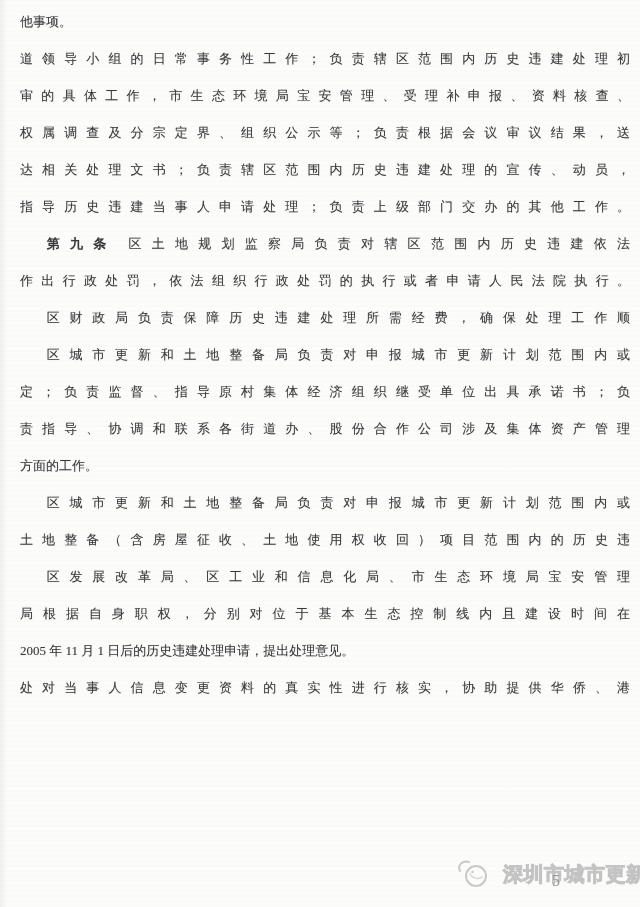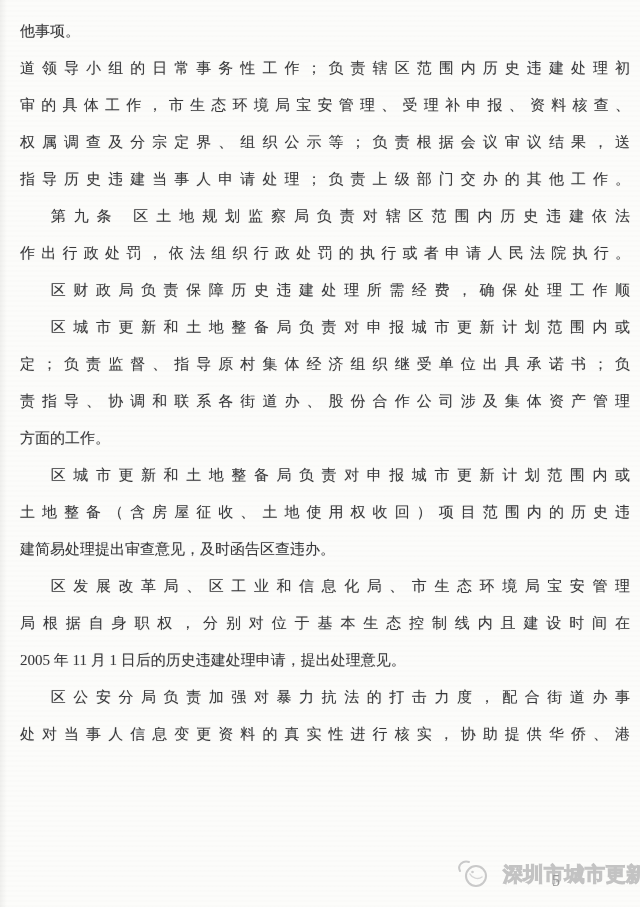--- a/index.html
+++ b/index.html
@@ -25,40 +25,40 @@
   .page::before {
     content: "";
     position: absolute;
     left: 0; top: 0; bottom: 0;
     width: 7px;
     background: linear-gradient(90deg, rgba(0,0,0,0.05), rgba(0,0,0,0));
     pointer-events: none;
   }
   .text-block {
     position: absolute;
-    top: 13px;
+    top: 3px;
     left: 20px;
     width: 610px;
-    font-size: 15px;
+    font-size: 13px;
   }
   .line {
     height: 37px;
     line-height: 37px;
     text-align: justify;
     text-shadow: 0 0 1px rgba(90,90,90,0.35);
     white-space: normal;
   }
   .line.stretch {
     text-align-last: justify;
   }
   .line.indent {
     text-indent: 2.05em;
   }
   .article-no {
-    font-weight: 400;
+    font-weight: 700;
     margin-right: 0.92em;
   }
   .watermark {
     position: absolute;
     left: 452px;
     top: 858px;
     display: flex;
     align-items: center;
     gap: 7px;
   }
@@ -84,35 +84,34 @@
 </head>
 <body>
 
 <div class="page">
 
   <div class="text-block" id="text-block">
       <div class="line">他事项。</div>
       <div class="line stretch">道领导小组的日常事务性工作；负责辖区范围内历史违建处理初</div>
       <div class="line stretch">审的具体工作，市生态环境局宝安管理、受理补申报、资料核查、</div>
       <div class="line stretch">权属调查及分宗定界、组织公示等；负责根据会议审议结果，送</div>
+      <div class="line stretch">达相关处理文书；负责辖区范围内历史违建处理的宣传、动员，</div>
       <div class="line stretch">指导历史违建当事人申请处理；负责上级部门交办的其他工作。</div>
       <div class="line indent stretch"><b class="article-no">第九条</b>区土地规划监察局负责对辖区范围内历史违建依法</div>
       <div class="line stretch">作出行政处罚，依法组织行政处罚的执行或者申请人民法院执行。</div>
       <div class="line indent stretch">区财政局负责保障历史违建处理所需经费，确保处理工作顺</div>
       <div class="line indent stretch">区城市更新和土地整备局负责对申报城市更新计划范围内或</div>
       <div class="line stretch">定；负责监督、指导原村集体经济组织继受单位出具承诺书；负</div>
       <div class="line stretch">责指导、协调和联系各街道办、股份合作公司涉及集体资产管理</div>
       <div class="line">方面的工作。</div>
       <div class="line indent stretch">区城市更新和土地整备局负责对申报城市更新计划范围内或</div>
       <div class="line stretch">土地整备（含房屋征收、土地使用权收回）项目范围内的历史违</div>
-      <div class="line">建简易处理提出审查意见，及时函告区查违办。</div>
       <div class="line indent stretch">区发展改革局、区工业和信息化局、市生态环境局宝安管理</div>
       <div class="line stretch">局根据自身职权，分别对位于基本生态控制线内且建设时间在</div>
       <div class="line">2005 年 11 月 1 日后的历史违建处理申请，提出处理意见。</div>
-      <div class="line indent stretch">区公安分局负责加强对暴力抗法的打击力度，配合街道办事</div>
       <div class="line stretch">处对当事人信息变更资料的真实性进行核实，协助提供华侨、港</div>
     </div>
 
   <span class="page-number">5</span>
 
   <div class="watermark">
     <span style="display:inline-flex;">
       <svg width="44" height="32" viewBox="0 0 44 32" aria-hidden="true">
         <path d="M8 13 C 5 7, 11 2, 17 4" stroke="#c9c9c9" fill="none" stroke-width="2" stroke-linecap="round"></path>
         <circle cx="24" cy="18" r="10" stroke="#c9c9c9" fill="none" stroke-width="2"></circle>

